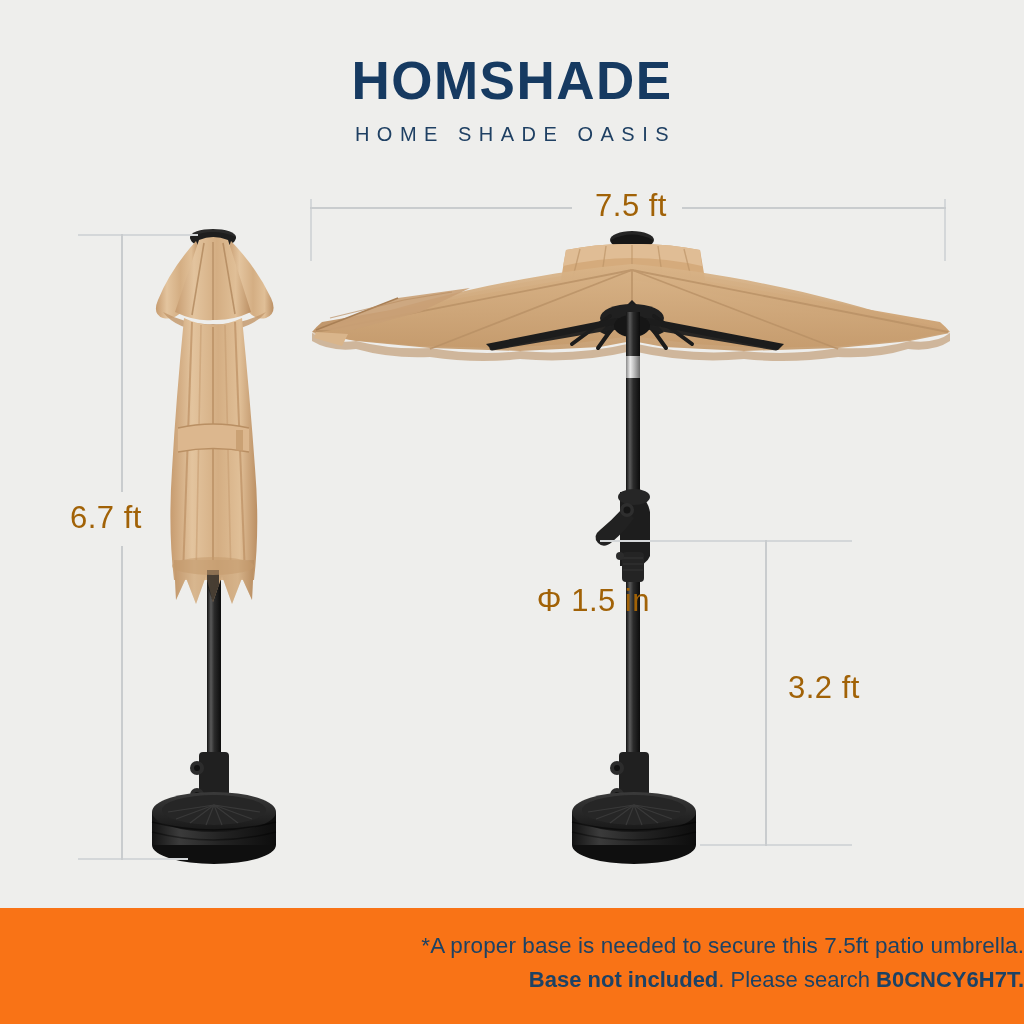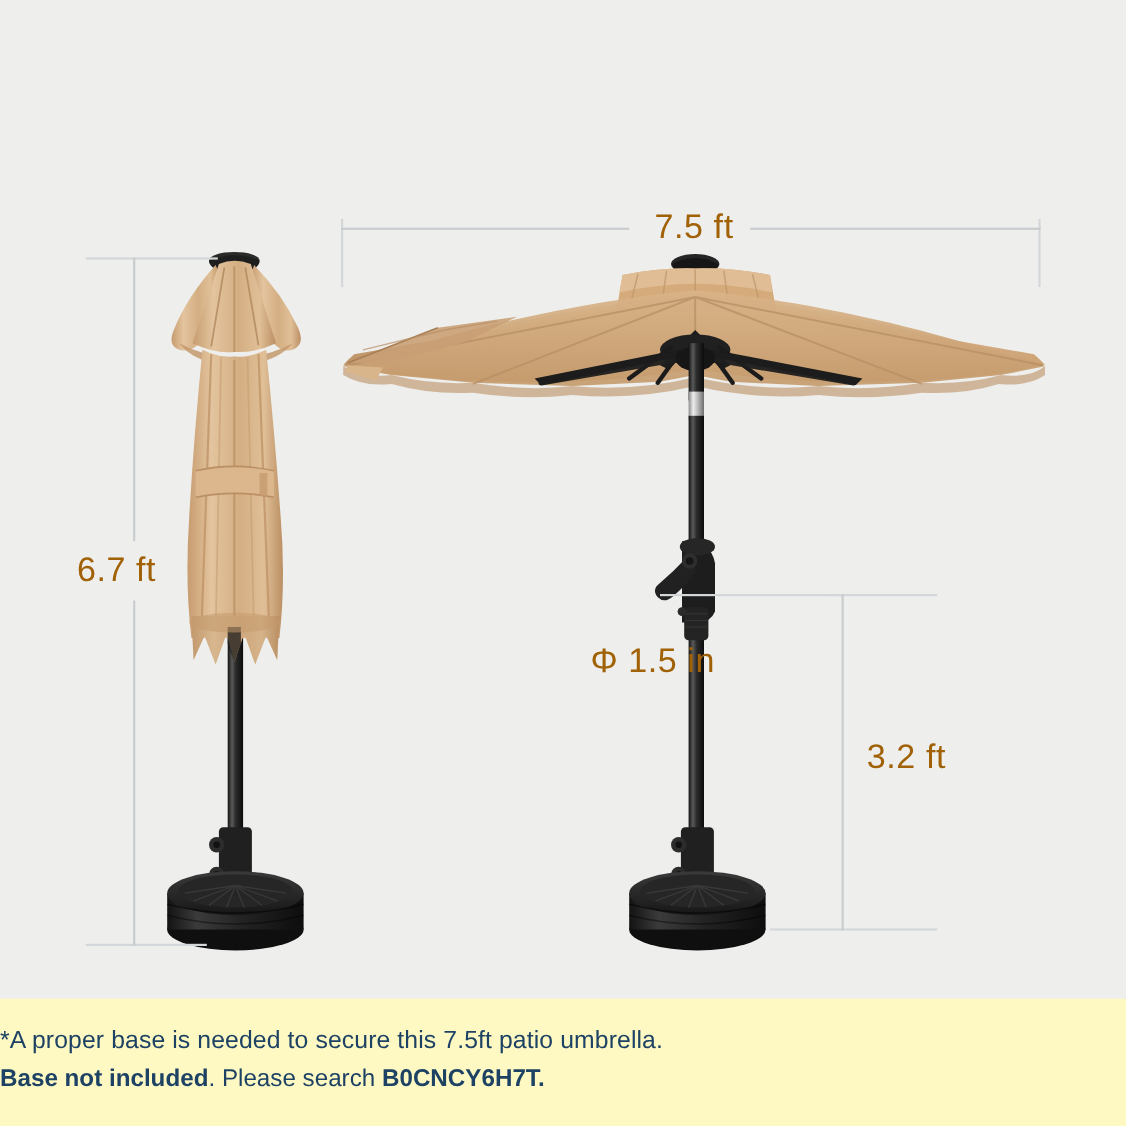--- a/index.html
+++ b/index.html
@@ -69,22 +69,22 @@
     line-height: 1;
   }
 
   
   #footer {
     position: absolute;
     left: 0;
     top: 908px;
     width: 1024px;
     height: 116px;
-    background: #fef9c3;
-    text-align: left;
+    background: #f97316;
+    text-align: right;
   }
   #footer-l1 {
     position: absolute;
     top: 25px;
     left: 0;
     width: 1024px;
     font-size: 22.5px;
     color: #1d4264;
     letter-spacing: 0.1px;
   }
@@ -106,20 +106,24 @@
     width: 1024px;
     height: 1024px;
     pointer-events: none;
   }
 </style>
 </head>
 <body>
 
 <div id="canvas">
 
+  <div id="header">
+    <div id="brand">HOMSHADE</div>
+    <div id="tagline">HOME SHADE OASIS</div>
+  </div>
 
   <svg id="art" viewBox="0 0 1024 1024" xmlns="http://www.w3.org/2000/svg">
     <defs>
       <linearGradient id="poleGrad" x1="0" y1="0" x2="1" y2="0">
         <stop offset="0%" stop-color="#121212"></stop>
         <stop offset="28%" stop-color="#5a5a5a"></stop>
         <stop offset="52%" stop-color="#2b2b2b"></stop>
         <stop offset="100%" stop-color="#0c0c0c"></stop>
       </linearGradient>
       <linearGradient id="chromeGrad" x1="0" y1="0" x2="1" y2="0">

